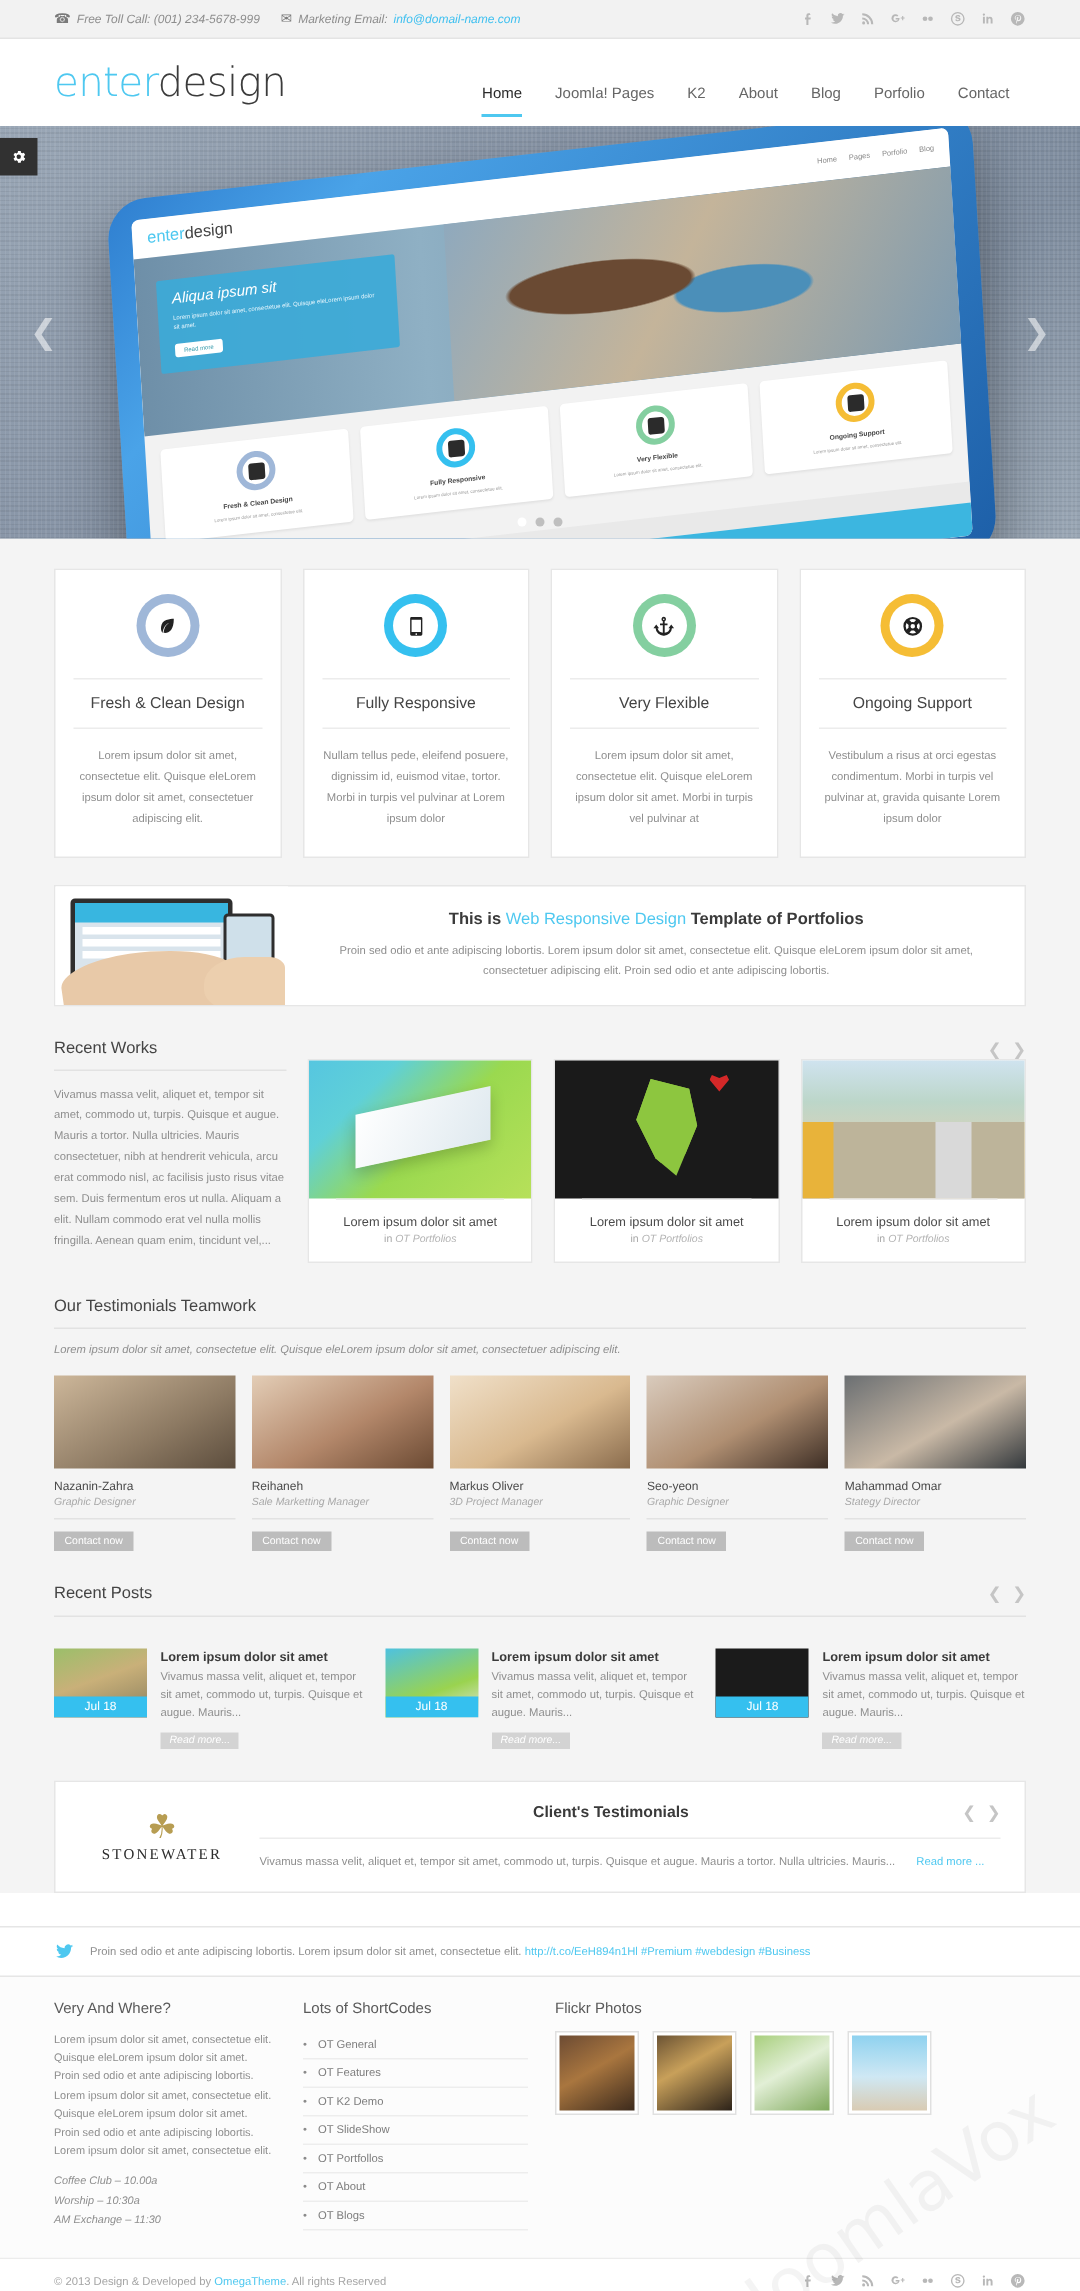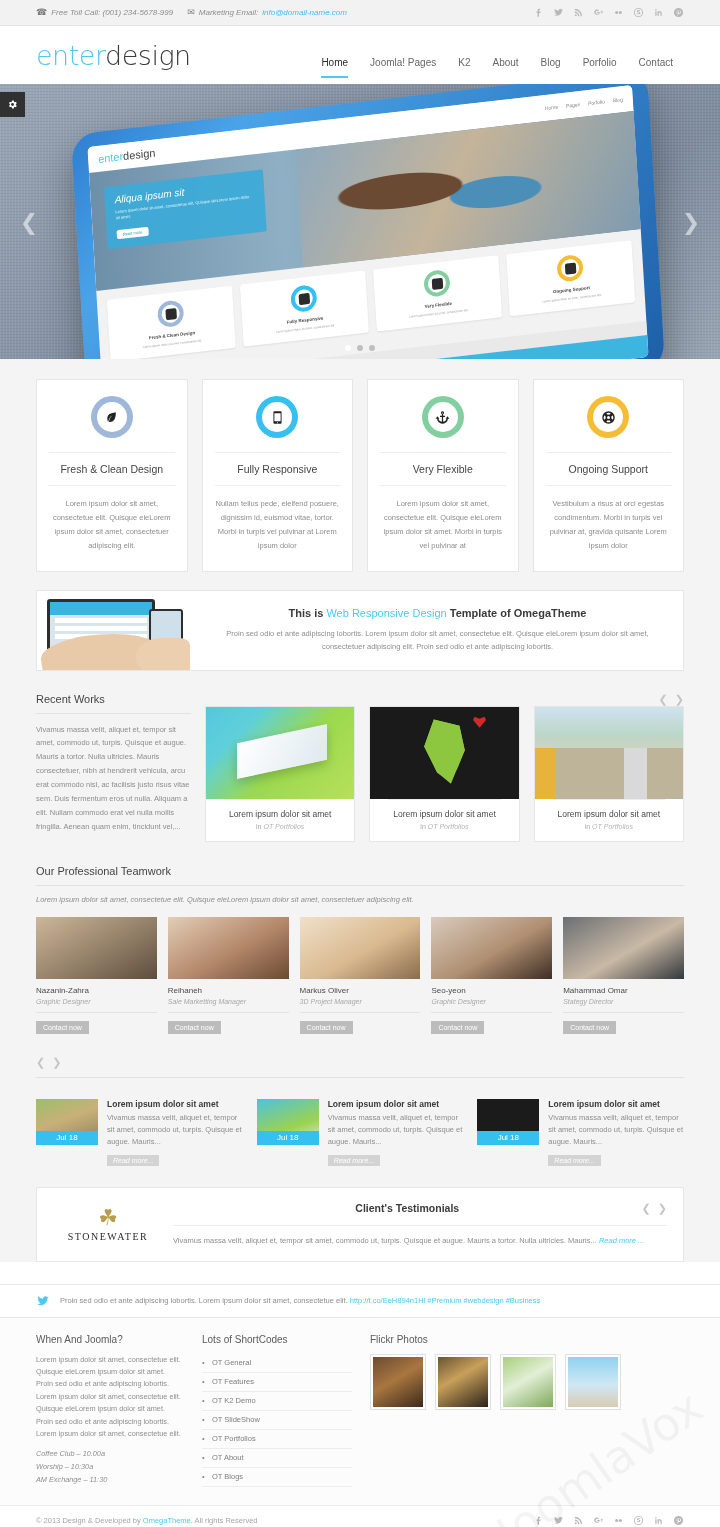--- a/index.html
+++ b/index.html
@@ -255,21 +255,21 @@
   
   .testi { background: #fff; border: 1px solid #e6e6e6; display: flex; padding: 14px 16px; margin-bottom: 22px; align-items: center; }
   .testi-logo { width: 110px; flex: none; text-align: center; }
   .sw-mark { font-size: 22px; color: #b79d52; line-height: 1; }
   .sw-name { font-size: 10px; letter-spacing: 1.5px; color: #2c2c2c; font-family: "Liberation Serif", serif; margin-top: 2px; }
   .testi-body { flex: 1; padding-left: 10px; }
   .testi-top { display: flex; align-items: flex-start; }
   .testi-top h3 { flex: 1; text-align: center; font-size: 10.5px; font-weight: bold; color: #3a3a3a; }
   .testi-body .line { border-bottom: 1px solid #ececec; margin: 10px 0 9px; }
   .testi-text { font-size: 7.5px; color: #8e8e8e; line-height: 1.6; }
-  .testi-text a { color: #4ec8f0; font-style: italic; text-decoration: none; }
+  .testi-text a { color: #4ec8f0; text-decoration: none; margin-left: 12px; }
 
   
   .twit { background: #fff; border-top: 1px solid #e6e6e6; border-bottom: 1px solid #e6e6e6; padding: 9px 36px; display: flex; align-items: center; gap: 10px; }
   .twit svg { width: 14px; height: 14px; fill: #4ec8f0; flex: none; }
   .twit p { font-size: 7.5px; color: #8e8e8e; }
   .twit p a { color: #4ec8f0; text-decoration: none; }
 
   
   .footer { background: #fcfcfc; padding: 16px 36px 18px; display: flex; gap: 18px; position: relative; }
   .fcol h4 { font-size: 10px; font-weight: normal; color: #5a5a5a; margin-bottom: 9px; }
@@ -513,21 +513,21 @@
                 <div class="rw"></div>
                 <div class="rw"></div>
               </div>
             <div class="dev-tab"></div>
             <div class="dev-phn"></div>
             <div class="dev-hand"></div>
             <div class="dev-hand2"></div>
           </div>
         </div>
         <div class="promo-body">
-          <h2><span>This is </span><span class="hl">Web Responsive Design</span><span> Template of OmegaTheme</span></h2>
+          <h2><span>This is </span><span class="hl">Web Responsive Design</span><span> Template of Portfolios</span></h2>
           <p>Proin sed odio et ante adipiscing lobortis. Lorem ipsum dolor sit amet, consectetue elit. Quisque eleLorem ipsum dolor sit amet, consectetuer adipiscing elit. Proin sed odio et ante adipiscing lobortis.</p>
         </div>
       </div>
 
       <div class="rw-head">
         <h3>Recent Works</h3>
         <div class="arrows">
           <span>❮</span>
           <span>❯</span>
         </div>
@@ -554,21 +554,21 @@
         <div class="pcard">
           <div class="pthumb art3"></div>
           <div class="pcap">
             <b>Lorem ipsum dolor sit amet</b>
             <small><span>in </span><i>OT Portfolios</i></small>
           </div>
         </div>
       </div>
 
       <div>
-        <div class="sec-title">Our Professional Teamwork</div>
+        <div class="sec-title">Our Testimonials Teamwork</div>
         <div class="sec-line"></div>
         <div class="sec-sub">Lorem ipsum dolor sit amet, consectetue elit. Quisque eleLorem ipsum dolor sit amet, consectetuer adipiscing elit.</div>
         <div class="team">
           <div class="tmember">
             <div class="tphoto" style="background:linear-gradient(150deg,#cdb79a 0%,#8d7a63 60%,#5c4d3d 100%)"></div>
             <div class="tname">Nazanin-Zahra</div>
             <div class="trole">Graphic Designer</div>
             <button class="tbtn">Contact now</button>
           </div>
           <div class="tmember">
@@ -593,20 +593,21 @@
             <div class="tphoto" style="background:linear-gradient(150deg,#6b6f72 0%,#c9b9a6 55%,#33383c 100%)"></div>
             <div class="tname">Mahammad Omar</div>
             <div class="trole">Stategy Director</div>
             <button class="tbtn">Contact now</button>
           </div>
         </div>
       </div>
 
       <div>
         <div class="rw-head">
+          <h3>Recent Posts</h3>
           <div class="arrows">
             <span>❮</span>
             <span>❯</span>
           </div>
         </div>
         <div class="sec-line"></div>
         <div class="posts">
           <div class="post">
             <div class="pthumb2" style="background:linear-gradient(160deg,#9bbf6a 0%,#c9b079 45%,#8a7f5e 100%)">
               <div class="pdate">Jul 18</div>
@@ -665,21 +666,21 @@
 
   <div class="twit">
     <svg viewBox="0 0 24 24">
         <path d="M22 5.8a8 8 0 0 1-2.3.6 4 4 0 0 0 1.8-2.2 8 8 0 0 1-2.5 1A4 4 0 0 0 12 8.2 11.3 11.3 0 0 1 3.8 4a4 4 0 0 0 1.2 5.3 4 4 0 0 1-1.8-.5 4 4 0 0 0 3.2 4 4 4 0 0 1-1.8.1 4 4 0 0 0 3.7 2.8A8 8 0 0 1 2 17.5a11.3 11.3 0 0 0 6.1 1.8c7.4 0 11.4-6.1 11.4-11.4v-.5A8 8 0 0 0 22 5.8z"></path>
       </svg>
     <p><span>Proin sed odio et ante adipiscing lobortis. Lorem ipsum dolor sit amet, consectetue elit. </span><a href="#">http://t.co/EeH894n1Hl #Premium #webdesign #Business</a></p>
   </div>
 
   <div class="footer">
     <div class="fcol c2">
-      <h4>When And Joomla?</h4>
+      <h4>Very And Where?</h4>
       <p>Lorem ipsum dolor sit amet, consectetue elit. Quisque eleLorem ipsum dolor sit amet. Proin sed odio et ante adipiscing lobortis. Lorem ipsum dolor sit amet, consectetue elit. Quisque eleLorem ipsum dolor sit amet. Proin sed odio et ante adipiscing lobortis. Lorem ipsum dolor sit amet, consectetue elit.</p>
       <div class="ftimes" style="white-space:pre-line">Coffee Club – 10.00a
 Worship – 10:30a
 AM Exchange – 11:30</div>
     </div>
     <div class="fcol c3">
       <h4>Lots of ShortCodes</h4>
       <ul class="flist">
         <li>OT General</li>
         <li>OT Features</li>

